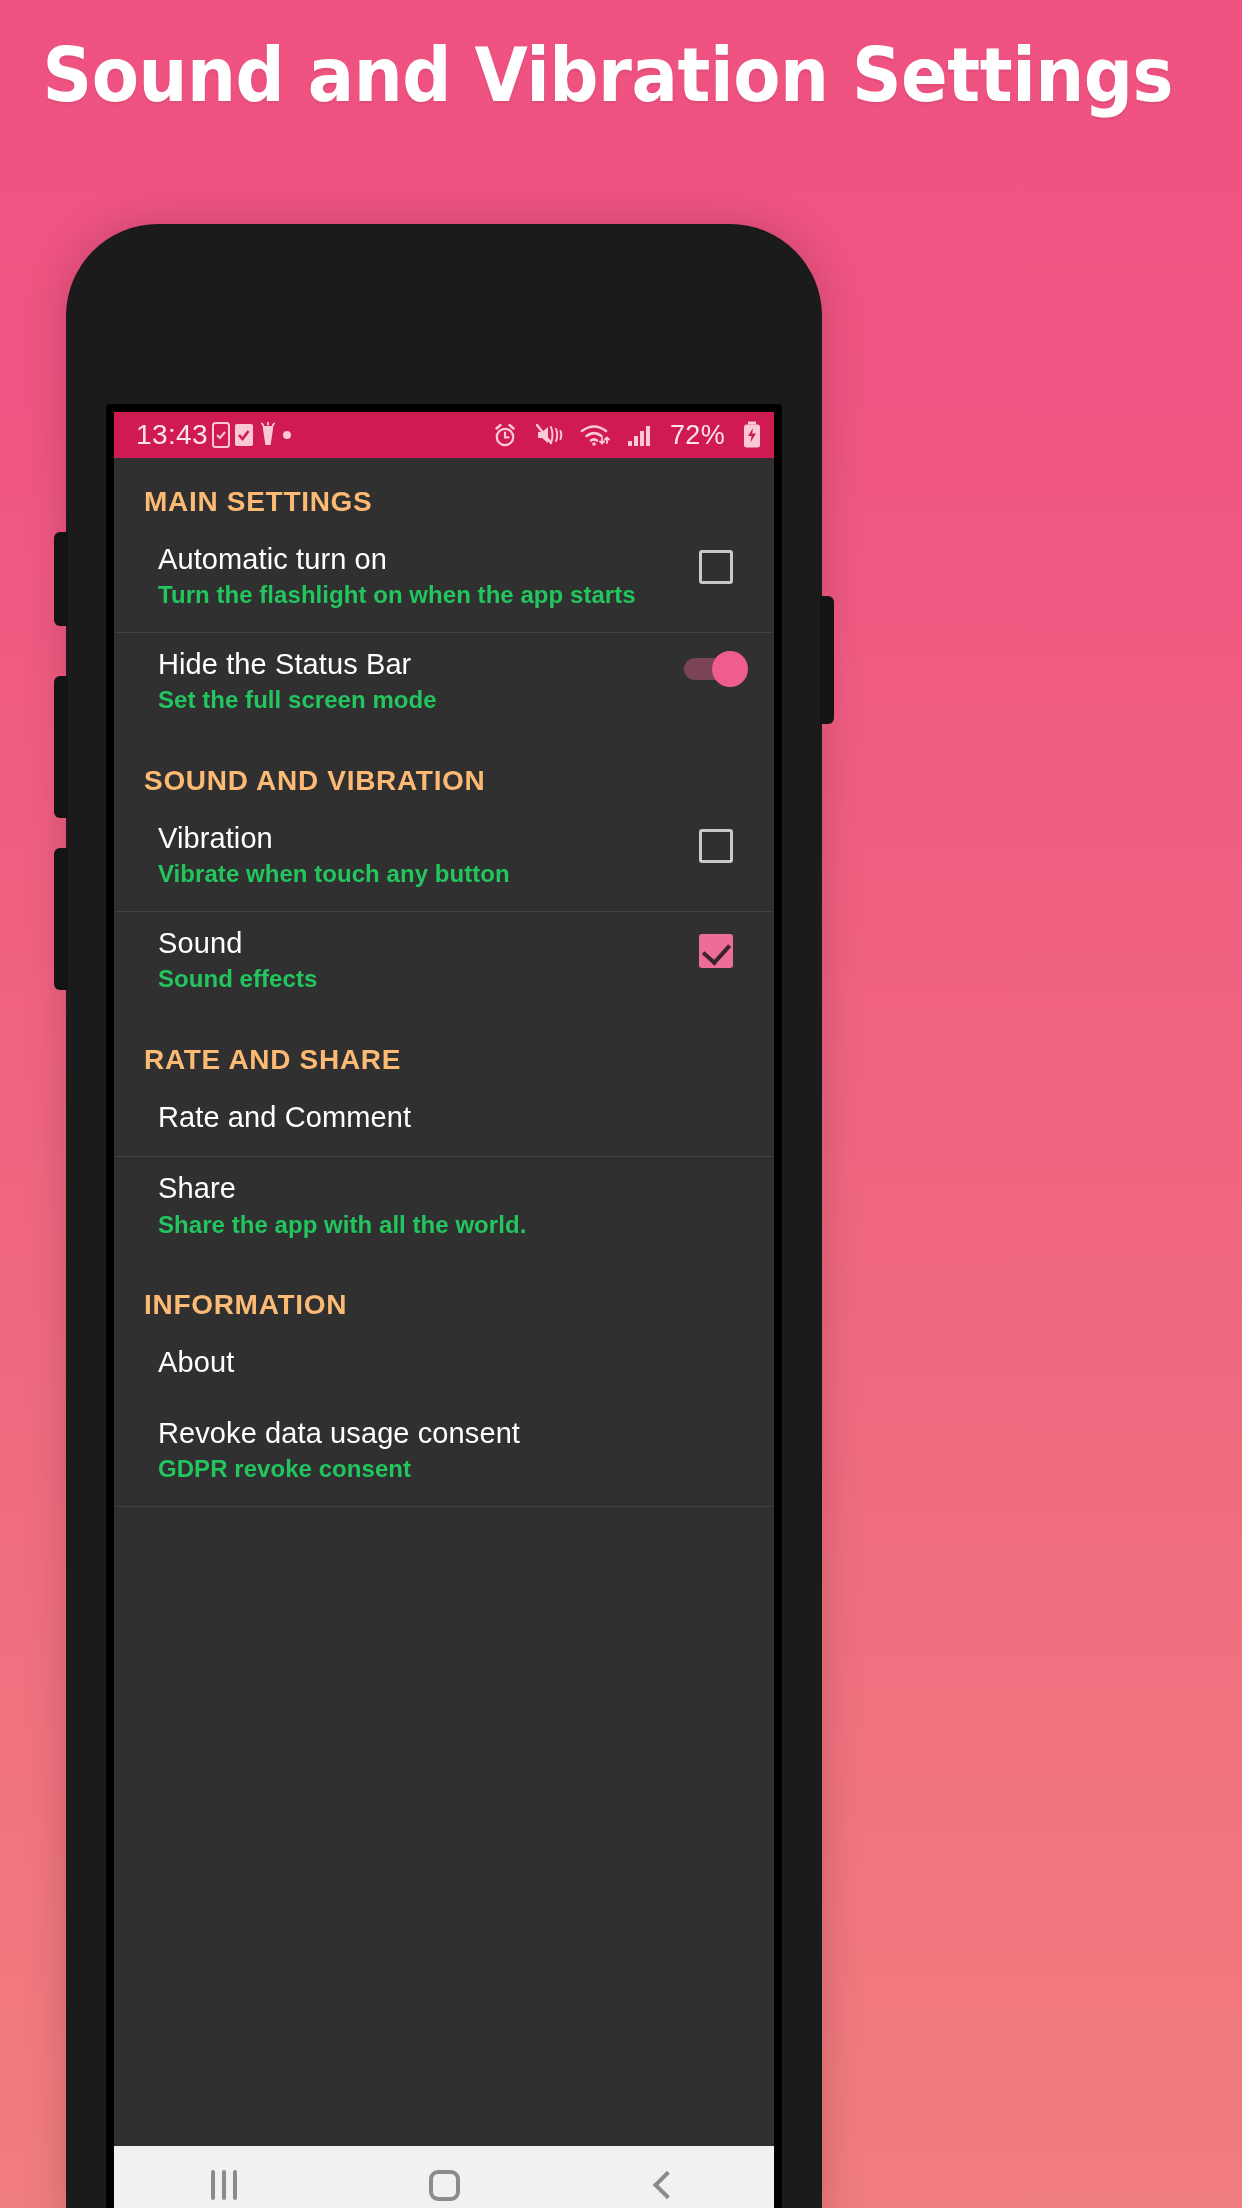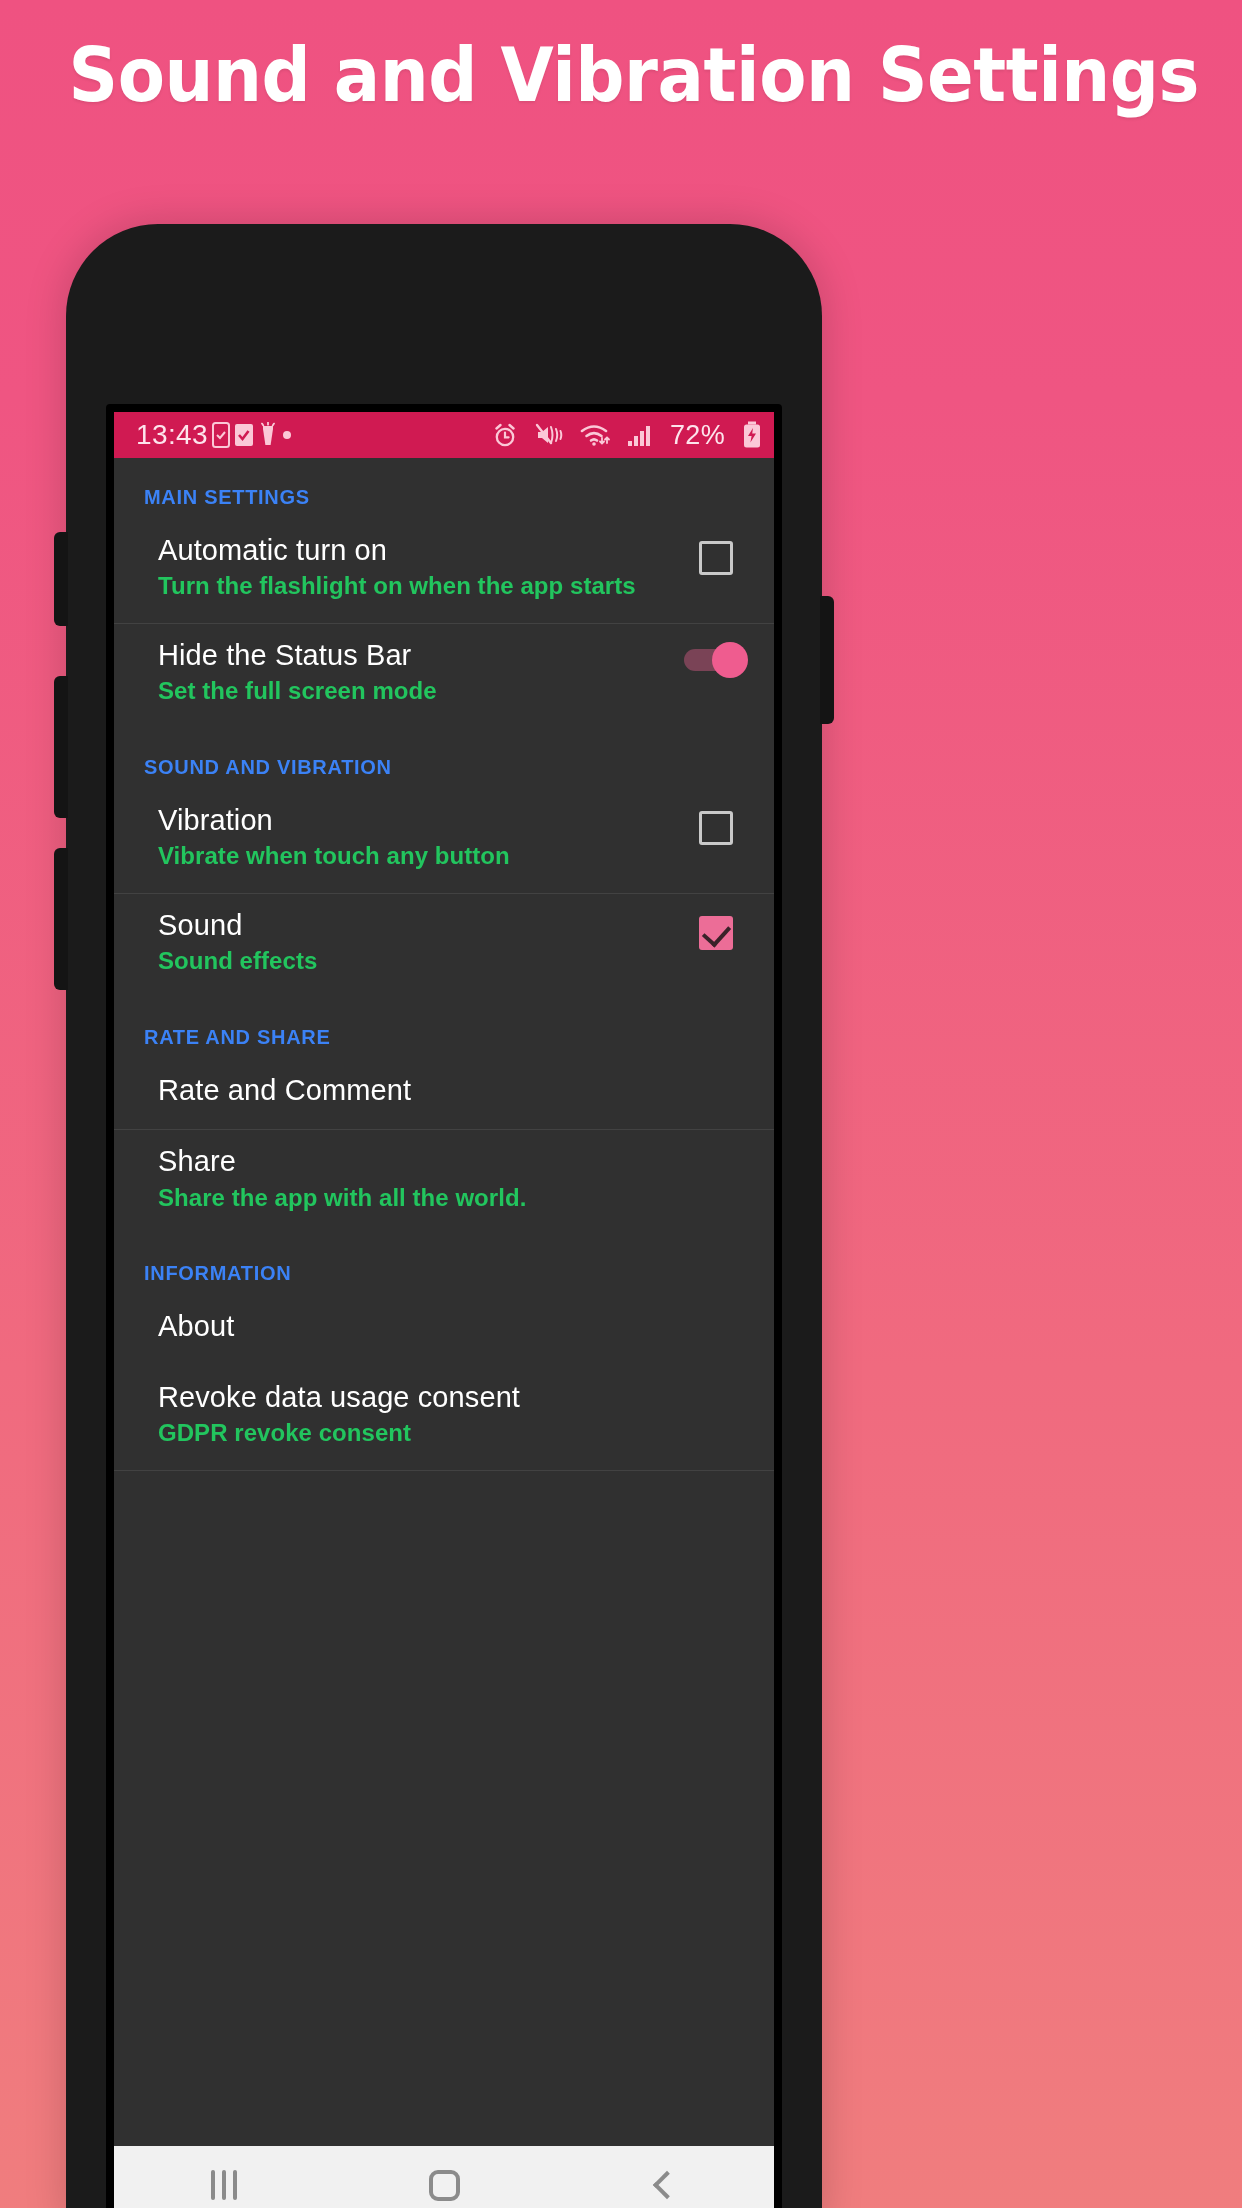--- a/index.html
+++ b/index.html
@@ -15,21 +15,21 @@
   }
 
   
   #banner {
     position: absolute;
     top: 0; left: 0;
     width: 1242px;
     height: 150px;
     display: flex;
     align-items: center;
-    justify-content: flex-end;
+    justify-content: flex-start;
   }
   #banner-title {
     font-family: "DejaVu Sans", sans-serif;
     font-weight: bold;
     font-size: 74px;
     color: #ffffff;
     letter-spacing: -0.5px;
     white-space: nowrap;
     transform: scaleX(0.93);
     text-shadow: 0 2px 3px rgba(0,0,0,0.08);
@@ -115,22 +115,22 @@
   }
   .sicon { display: block; }
 
   
   #settings-list {
     flex: 1 1 auto;
     background: #303030;
     overflow: hidden;
   }
   .section-header {
-    color: #3b82f6;
-    font-size: 20px;
+    color: #fdba74;
+    font-size: 28px;
     font-weight: bold;
     letter-spacing: 0.7px;
     padding: 28px 0 10px 30px;
   }
   .pref-row {
     display: flex;
     align-items: flex-start;
     padding: 14px 22px 22px 44px;
     min-height: 64px;
   }

